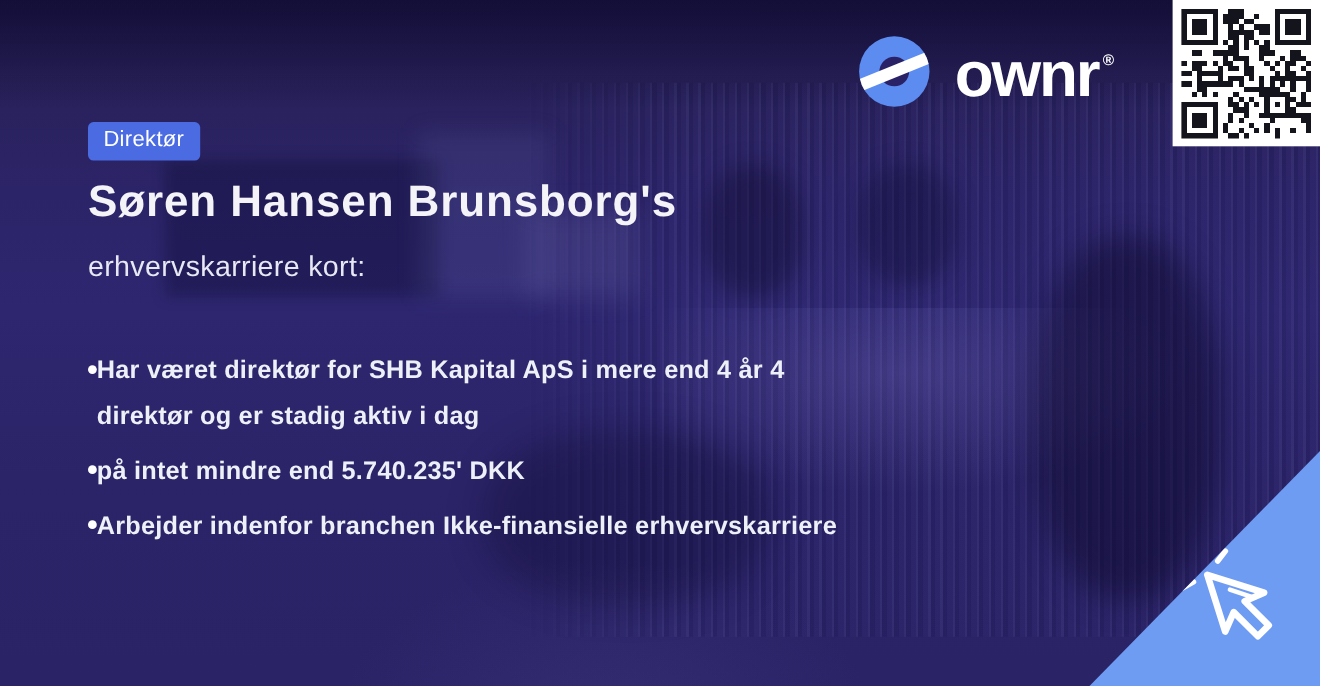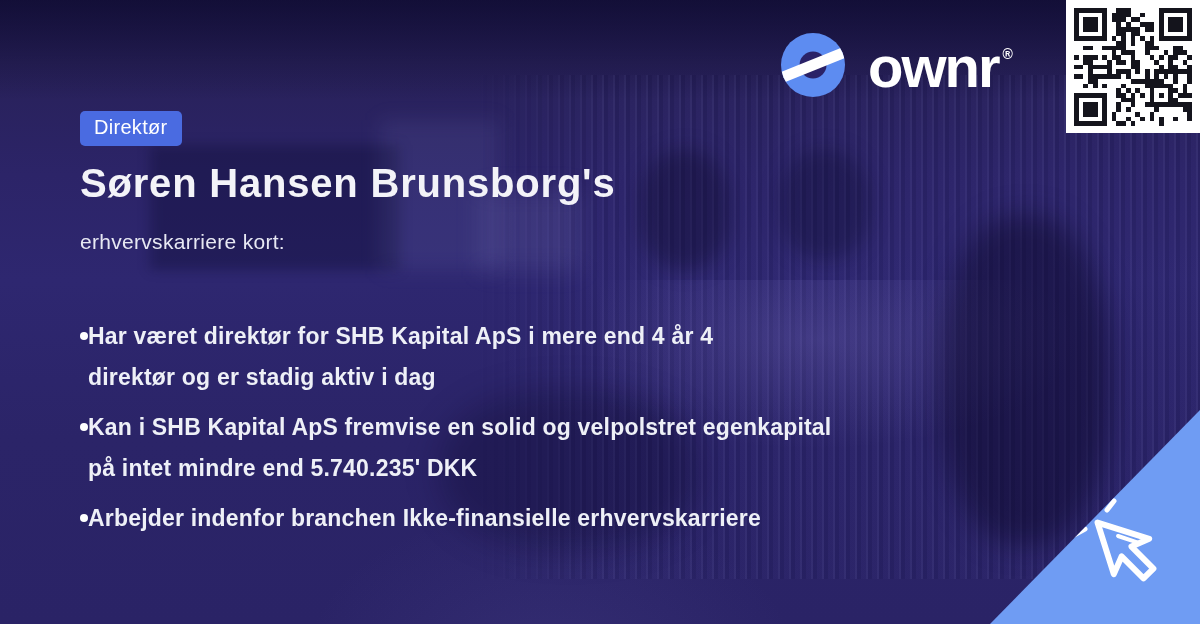--- a/index.html
+++ b/index.html
@@ -36,21 +36,21 @@
 
   
   .qr{position:absolute;right:0;top:0;width:134px;height:133px;background:#fff;z-index:5;}
   .qr svg{position:absolute;left:8px;top:8px;}
 
   
   .content{position:absolute;left:80px;top:111px;z-index:3;}
   .badge{display:inline-block;background:#4a6be1;color:#fff;font-size:20px;font-weight:500;
     padding:5px 14px 7px;border-radius:5px;letter-spacing:.3px;}
   h1{margin:14px 0 16px 0;font-size:40px;line-height:46px;font-weight:700;color:#f3f3f8;letter-spacing:.8px;}
-  h2{margin:6px 0 0 0;font-size:21px;line-height:40px;font-weight:400;color:#e7e8f3;letter-spacing:.3px;}
+  h2{margin:6px 0 0 0;font-size:26px;line-height:40px;font-weight:400;color:#e7e8f3;letter-spacing:.3px;}
   ul.highlights{list-style:none;margin:54px 0 0 0;padding:0;}
   ul.highlights li{display:flex;margin-bottom:9px;
     font-size:23px;line-height:41px;font-weight:700;letter-spacing:.2px;color:#eef0f7;}
   ul.highlights .dot{flex:none;width:8px;height:8px;border-radius:50%;background:#fff;margin-top:16px;}
 
   
   .triangle{position:absolute;right:0;bottom:0;width:210px;height:214px;background:#6f9cf3;
     clip-path:polygon(100% 0,100% 100%,0 100%);z-index:6;}
   .triangle svg{position:absolute;left:0;top:0;}
 </style>
@@ -107,21 +107,20 @@
       <li>
         <span class="dot"></span>
         <div class="lines">
           <div>Har været direktør for SHB Kapital ApS i mere end 4 år 4</div>
           <div>direktør og er stadig aktiv i dag</div>
         </div>
       </li>
       <li>
         <span class="dot"></span>
         <div class="lines">
-          <div>Kan i SHB Kapital ApS fremvise en solid og velpolstret egenkapital</div>
           <div>på intet mindre end 5.740.235' DKK</div>
         </div>
       </li>
       <li>
         <span class="dot"></span>
         <div class="lines">
           <div>Arbejder indenfor branchen Ikke-finansielle erhvervskarriere</div>
         </div>
       </li>
     </ul>

